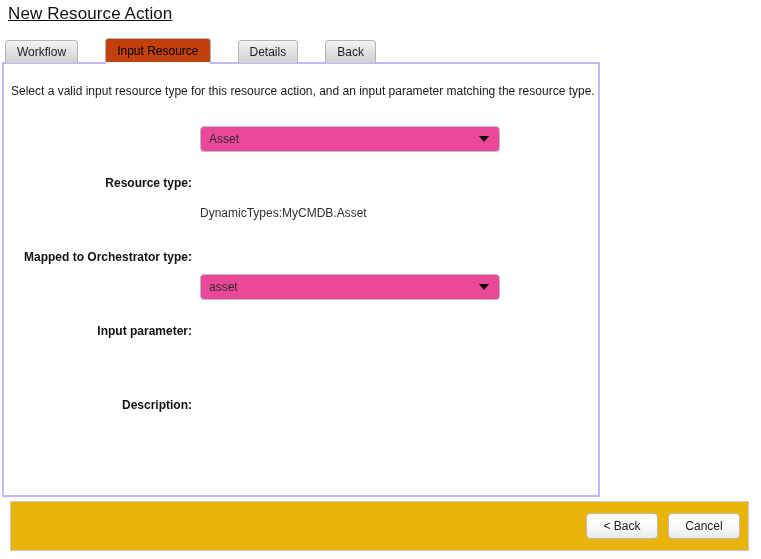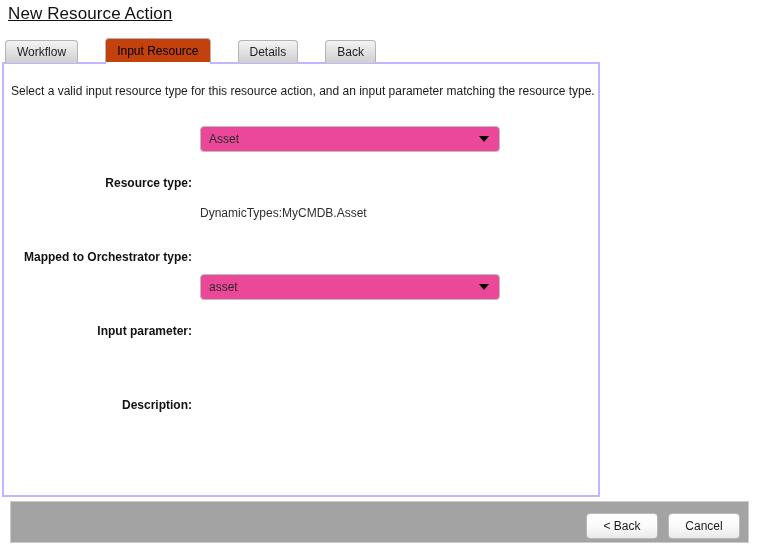--- a/index.html
+++ b/index.html
@@ -166,23 +166,23 @@
     line-height: 16px;
     white-space: nowrap;
   }
 
   
   .footer-bar {
     position: absolute;
     left: 10px;
     top: 501px;
     width: 739px;
-    height: 42px;
-    box-sizing: border-box;
-    background: #a3a3a3;
+    height: 50px;
+    box-sizing: border-box;
+    background: #eab308;
     border: 1px solid #cfc9cf;
     z-index: 2;
   }
   .footer-buttons {
     position: absolute;
     right: 8px;
     top: 11px;
     display: flex;
     gap: 10px;
   }

